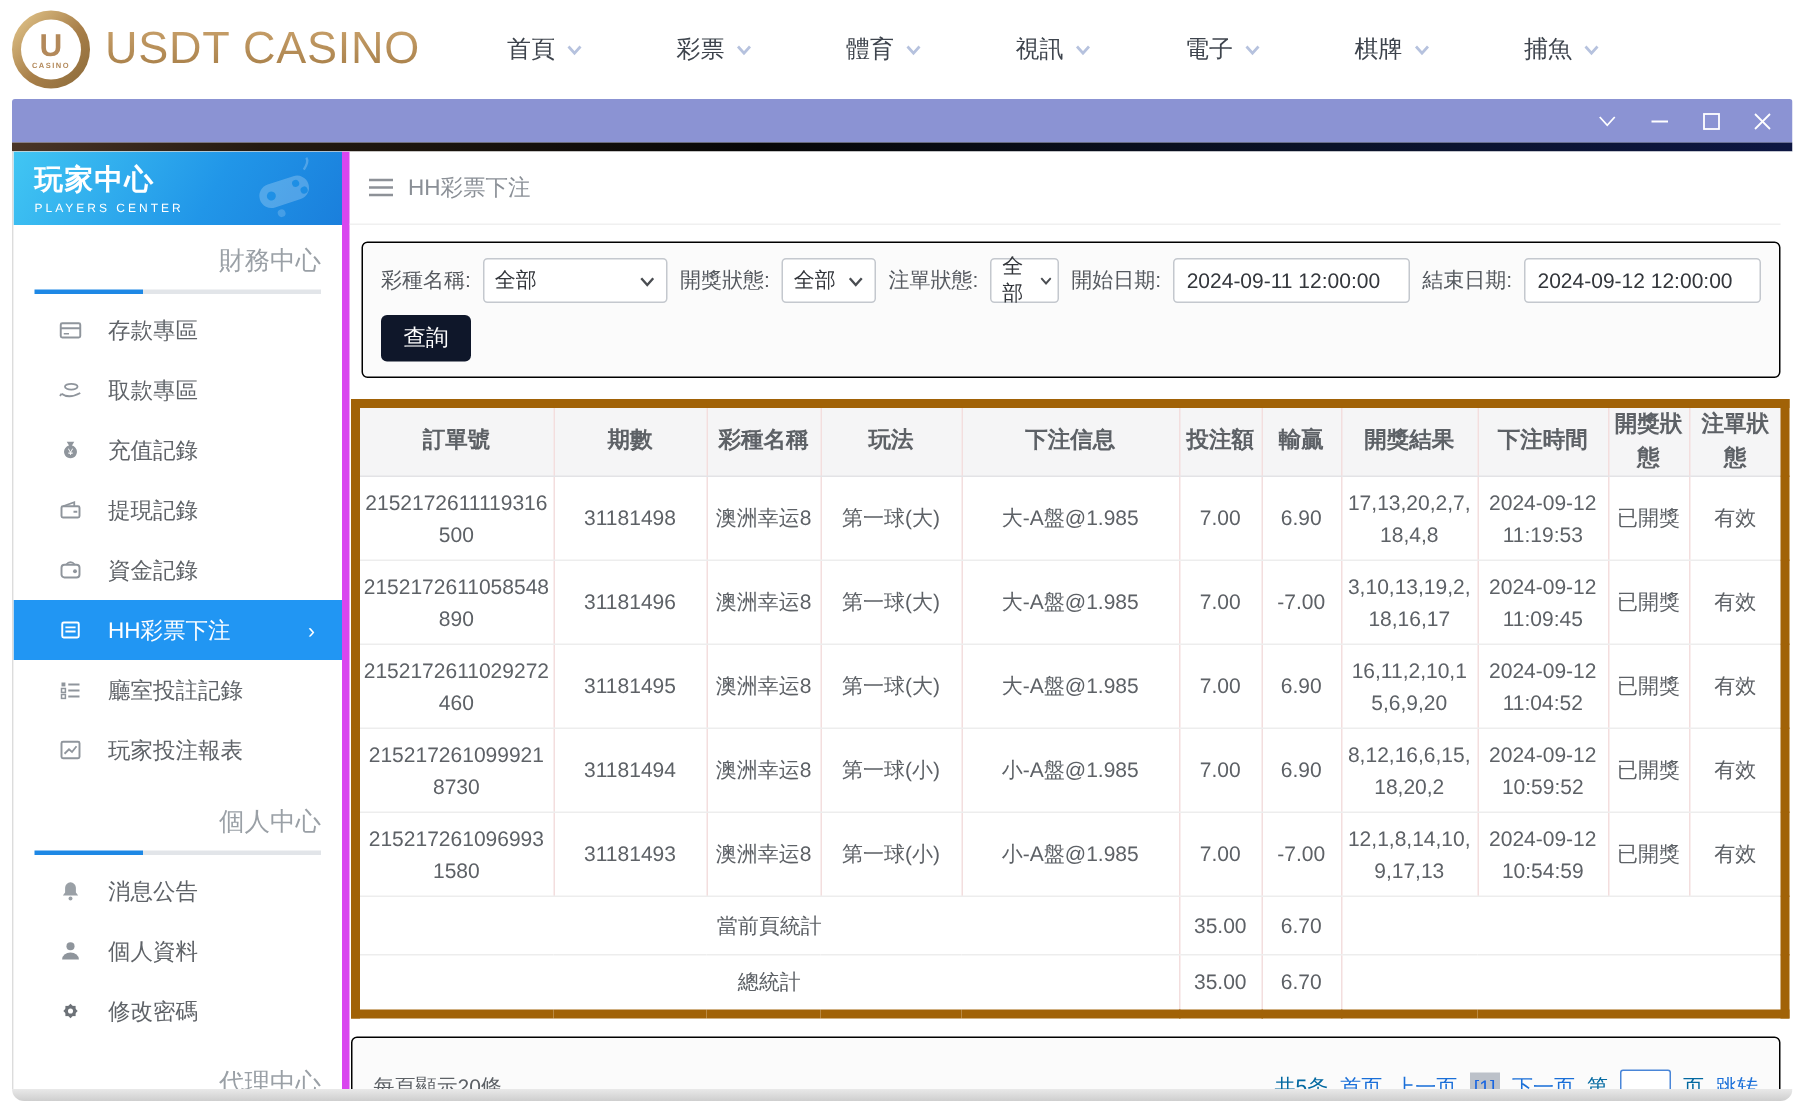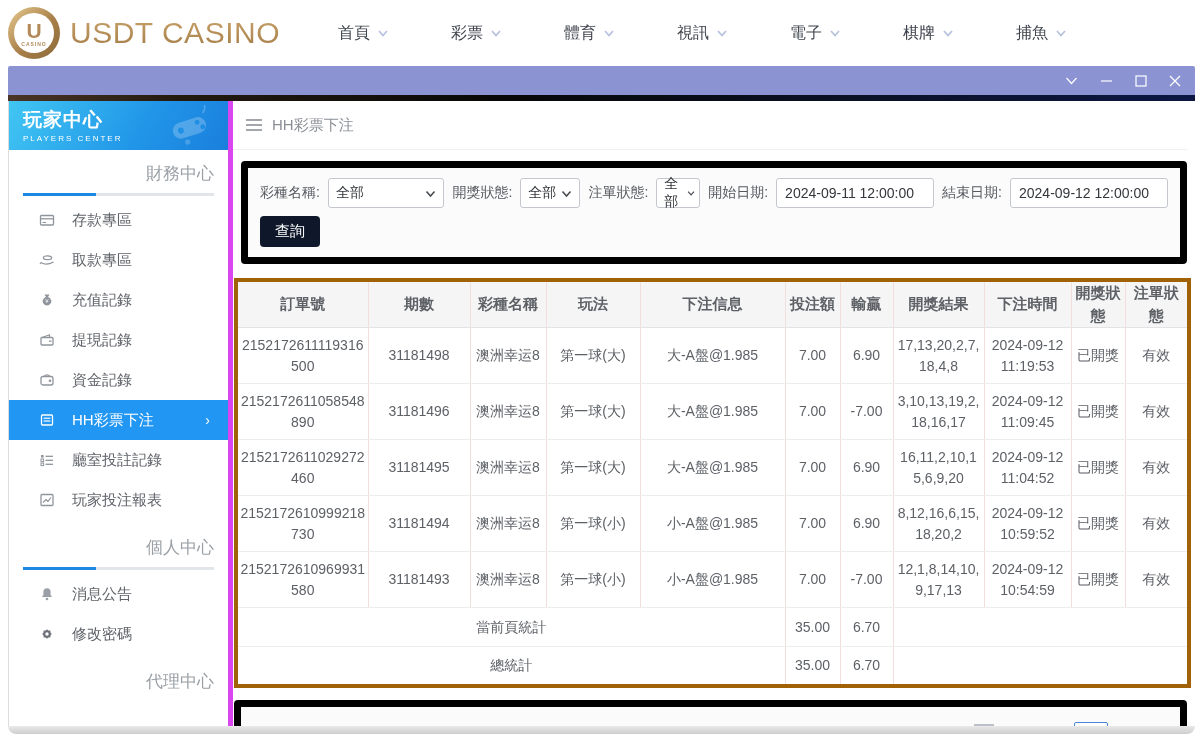--- a/index.html
+++ b/index.html
@@ -54,40 +54,40 @@
     font-size:15px; color:#5f6368; cursor:pointer; }
   .sb-item .ic { width:16px; height:16px; display:flex; align-items:center; justify-content:center; }
   .sb-item.active { background:#2196f3; color:#fff; position:relative; }
   .sb-item.active .arrow { position:absolute; right:18px; font-size:14px; color:#fff; }
 
   
   .content { flex:1; padding-right:8px; overflow:hidden; }
   .breadcrumb { height:49px; display:flex; align-items:center; gap:10px; padding-left:13px;
     border-bottom:1px solid #f0f0f0; }
   .bc-title { font-size:15px; color:#8a8f96; }
-  .panel { background:#fbfbfb; border:7px solid #000000; border-radius:4px; }
+  .panel { background:#fbfbfb; border:1px solid #000000; border-radius:4px; }
   .filter-panel { margin:11px 0 0 8px; padding:10px 12px 10px 12px; }
   .filter-row { display:flex; align-items:center; gap:8px; flex-wrap:nowrap; }
   .f-label { font-size:14px; color:#55595f; white-space:nowrap; }
   .sel { height:30px; background:#fff; border:1px solid #c4c8ce; border-radius:3px;
     display:inline-flex; align-items:center; justify-content:space-between;
     padding:0 7px; font-size:14px; color:#33363b; cursor:pointer; }
   .sel-lottery { width:130px; }
   .sel-draw { width:66px; }
   .sel-order { width:48px; padding-right:4px; }
   .date-input { height:30px; width:158px; border:1px solid #c4c8ce; border-radius:3px;
     font-size:14px; color:#33363b; padding:0 8px; background:#fff;
     font-family:"Liberation Sans","DejaVu Sans",sans-serif; }
   .btn-search { margin-top:8px; background:#0f172a; color:#fff; border:none; border-radius:4px;
     font-size:15px; padding:6px 15px; cursor:pointer;
     font-family:"Liberation Sans","DejaVu Sans",sans-serif; }
 
   
   table.bets { border-collapse:collapse; table-layout:fixed; width:953px; margin:14px 0 0 1px;
-    border:4px solid #a16207; font-size:14px; color:#5d6166;padding-left:13px; }
+    border:6px solid #a16207; font-size:14px; color:#5d6166;padding-left:13px; }
   table.bets th, table.bets td { border-left:1px solid #f3dede; border-right:1px solid #f3dede;
     text-align:center; vertical-align:middle; word-break:break-all; padding:4px 2px; line-height:1.5; }
   table.bets thead th { background:#f5f5f6; height:41px; font-weight:700; font-size:15px;
     color:#5d6166; border-bottom:1px solid #e3e3e6; padding:0 1px; }
   table.bets tbody.rows td { height:56px; border-bottom:1px solid #ededed; background:#fff; }
   table.bets tbody.sum td { height:39px; border-bottom:1px solid #ededed; background:#fff; }
 
   
   .page-panel { margin:12px 0 6px 1px; height:68px; display:flex; align-items:center;
     justify-content:space-between; padding:0 14px; }
@@ -288,20 +288,29 @@
       </div>
       <div class="sb-items">
         <div class="sb-item">
           <span class="ic">
               <svg width="16" height="16" viewBox="0 0 16 16">
                 <path d="M8 2.2 a3.6 3.6 0 0 1 3.6 3.6 v3.2 l1.5 2 H2.9 l1.5 -2 V5.8 A3.6 3.6 0 0 1 8 2.2 Z" fill="#9aa0a6"></path>
                 <circle cx="8" cy="13" r="1.3" fill="#9aa0a6"></circle>
               </svg>
             </span>
           <span>消息公告</span>
+        </div>
+        <div class="sb-item">
+          <span class="ic">
+              <svg width="16" height="16" viewBox="0 0 16 16">
+                <circle cx="8" cy="4.8" r="2.7" fill="#8f959c"></circle>
+                <path d="M2.4 13.6 a5.6 4.6 0 0 1 11.2 0 Z" fill="#8f959c"></path>
+              </svg>
+            </span>
+          <span>個人資料</span>
         </div>
         <div class="sb-item">
           <span class="ic">
               <svg width="16" height="16" viewBox="0 0 16 16">
                 <rect x="4.6" y="4.6" width="6.8" height="6.8" fill="#6d7278"></rect>
                 <rect x="4.6" y="4.6" width="6.8" height="6.8" fill="#6d7278" transform="rotate(45 8 8)"></rect>
                 <circle cx="8" cy="8" r="1.7" fill="#fff"></circle>
               </svg>
             </span>
           <span>修改密碼</span>

